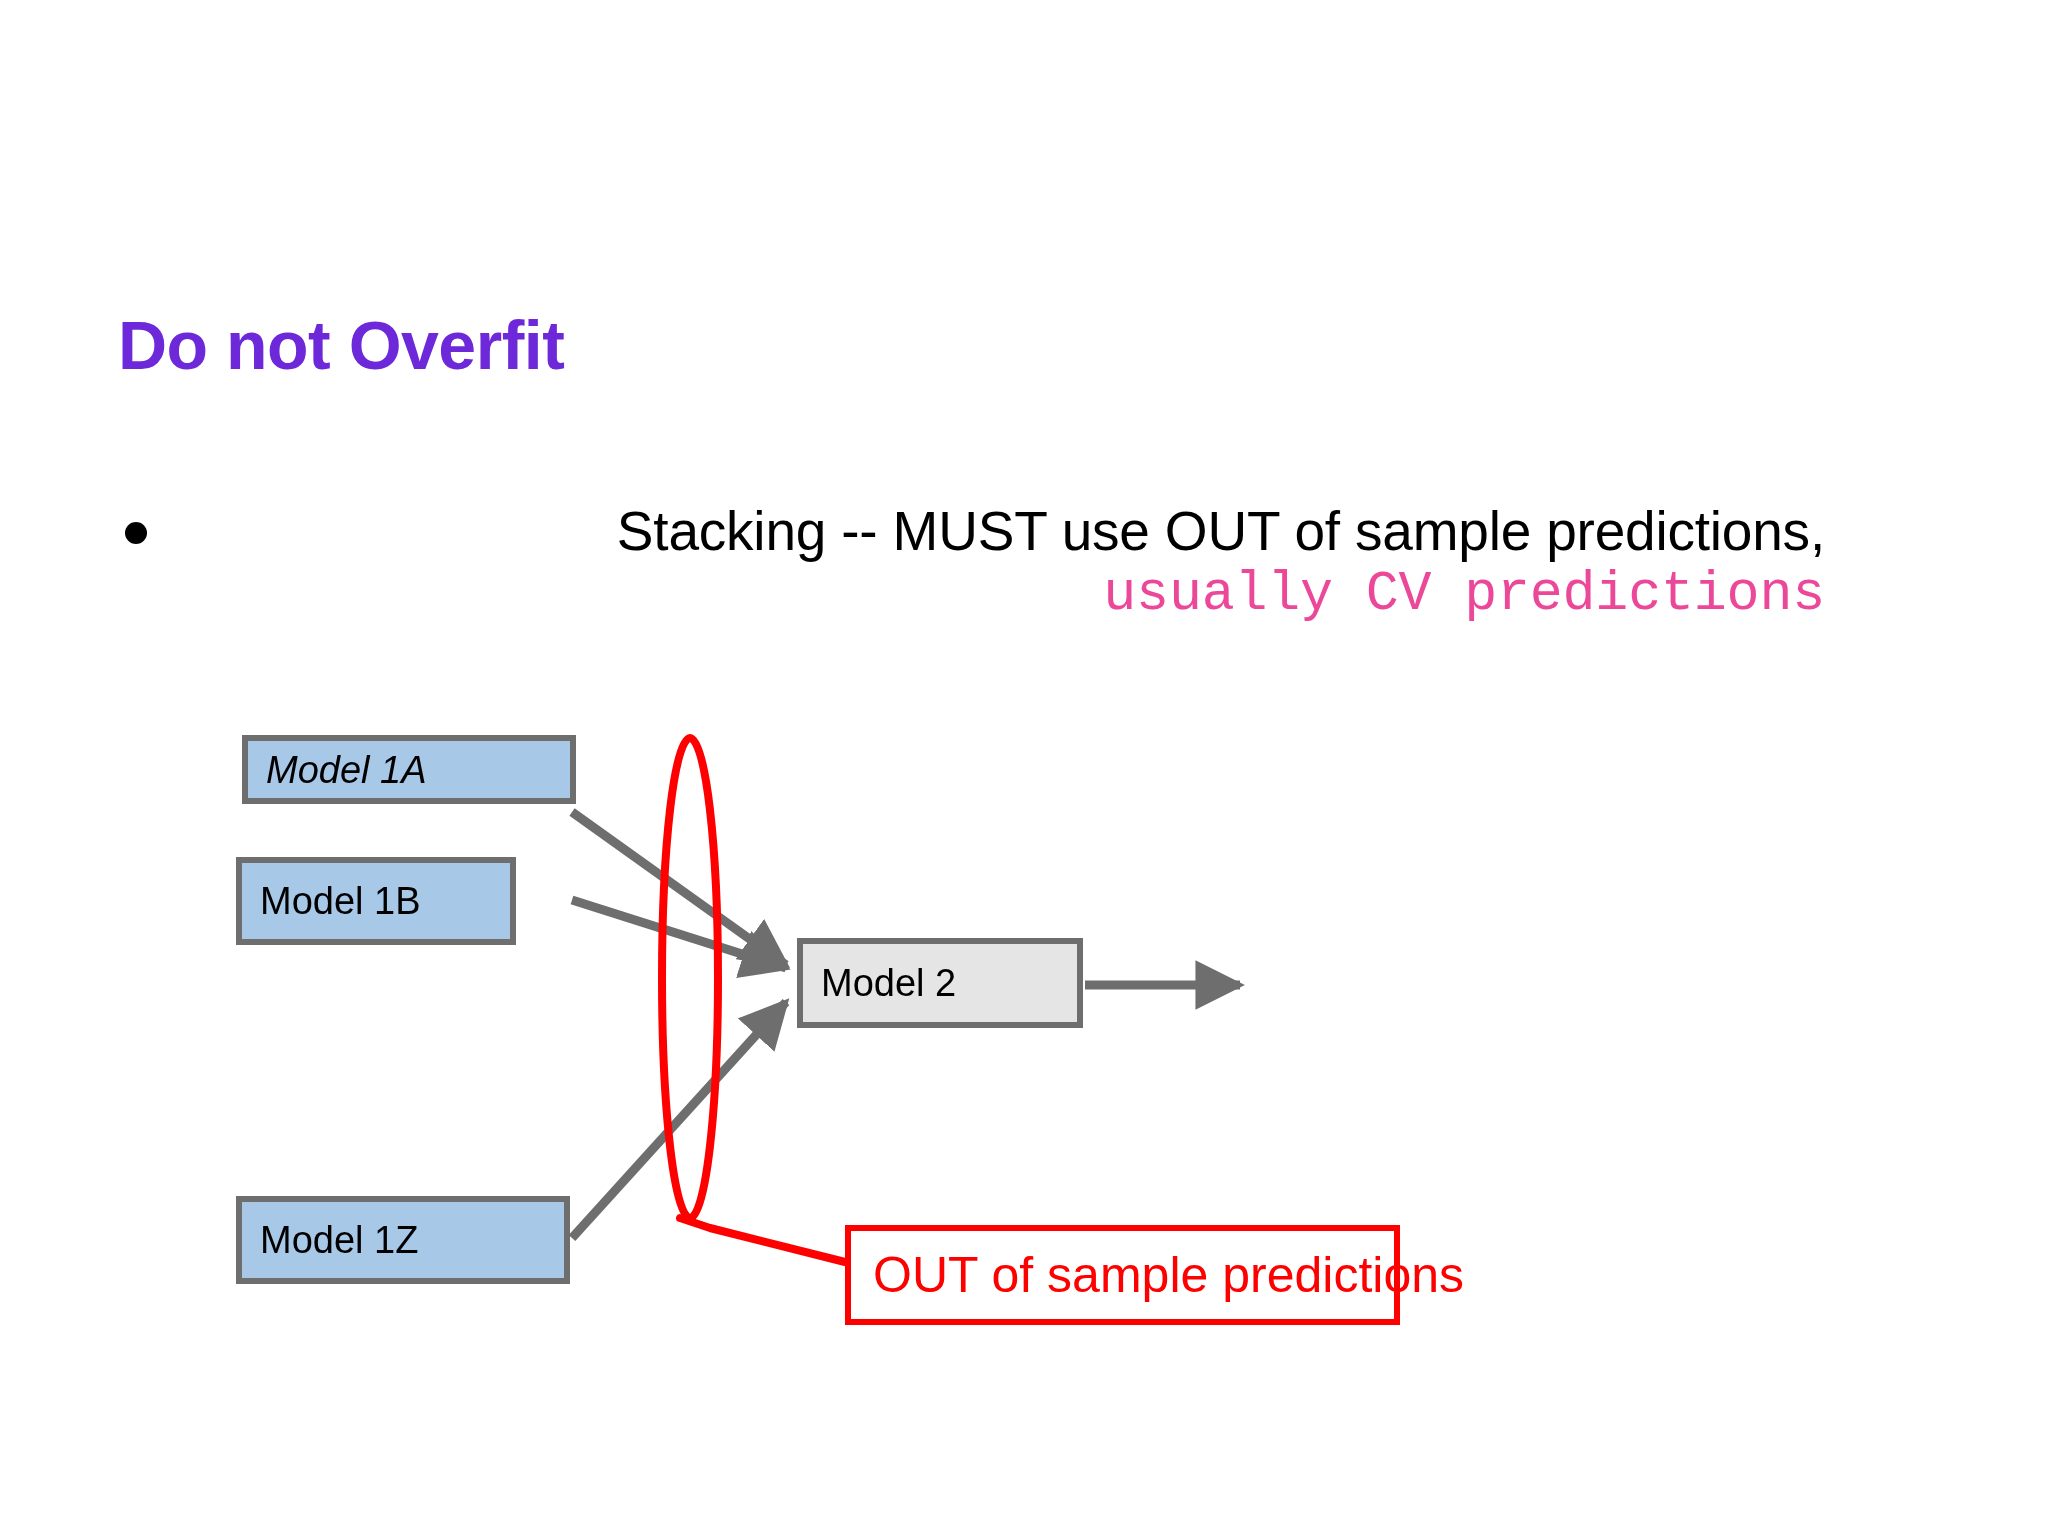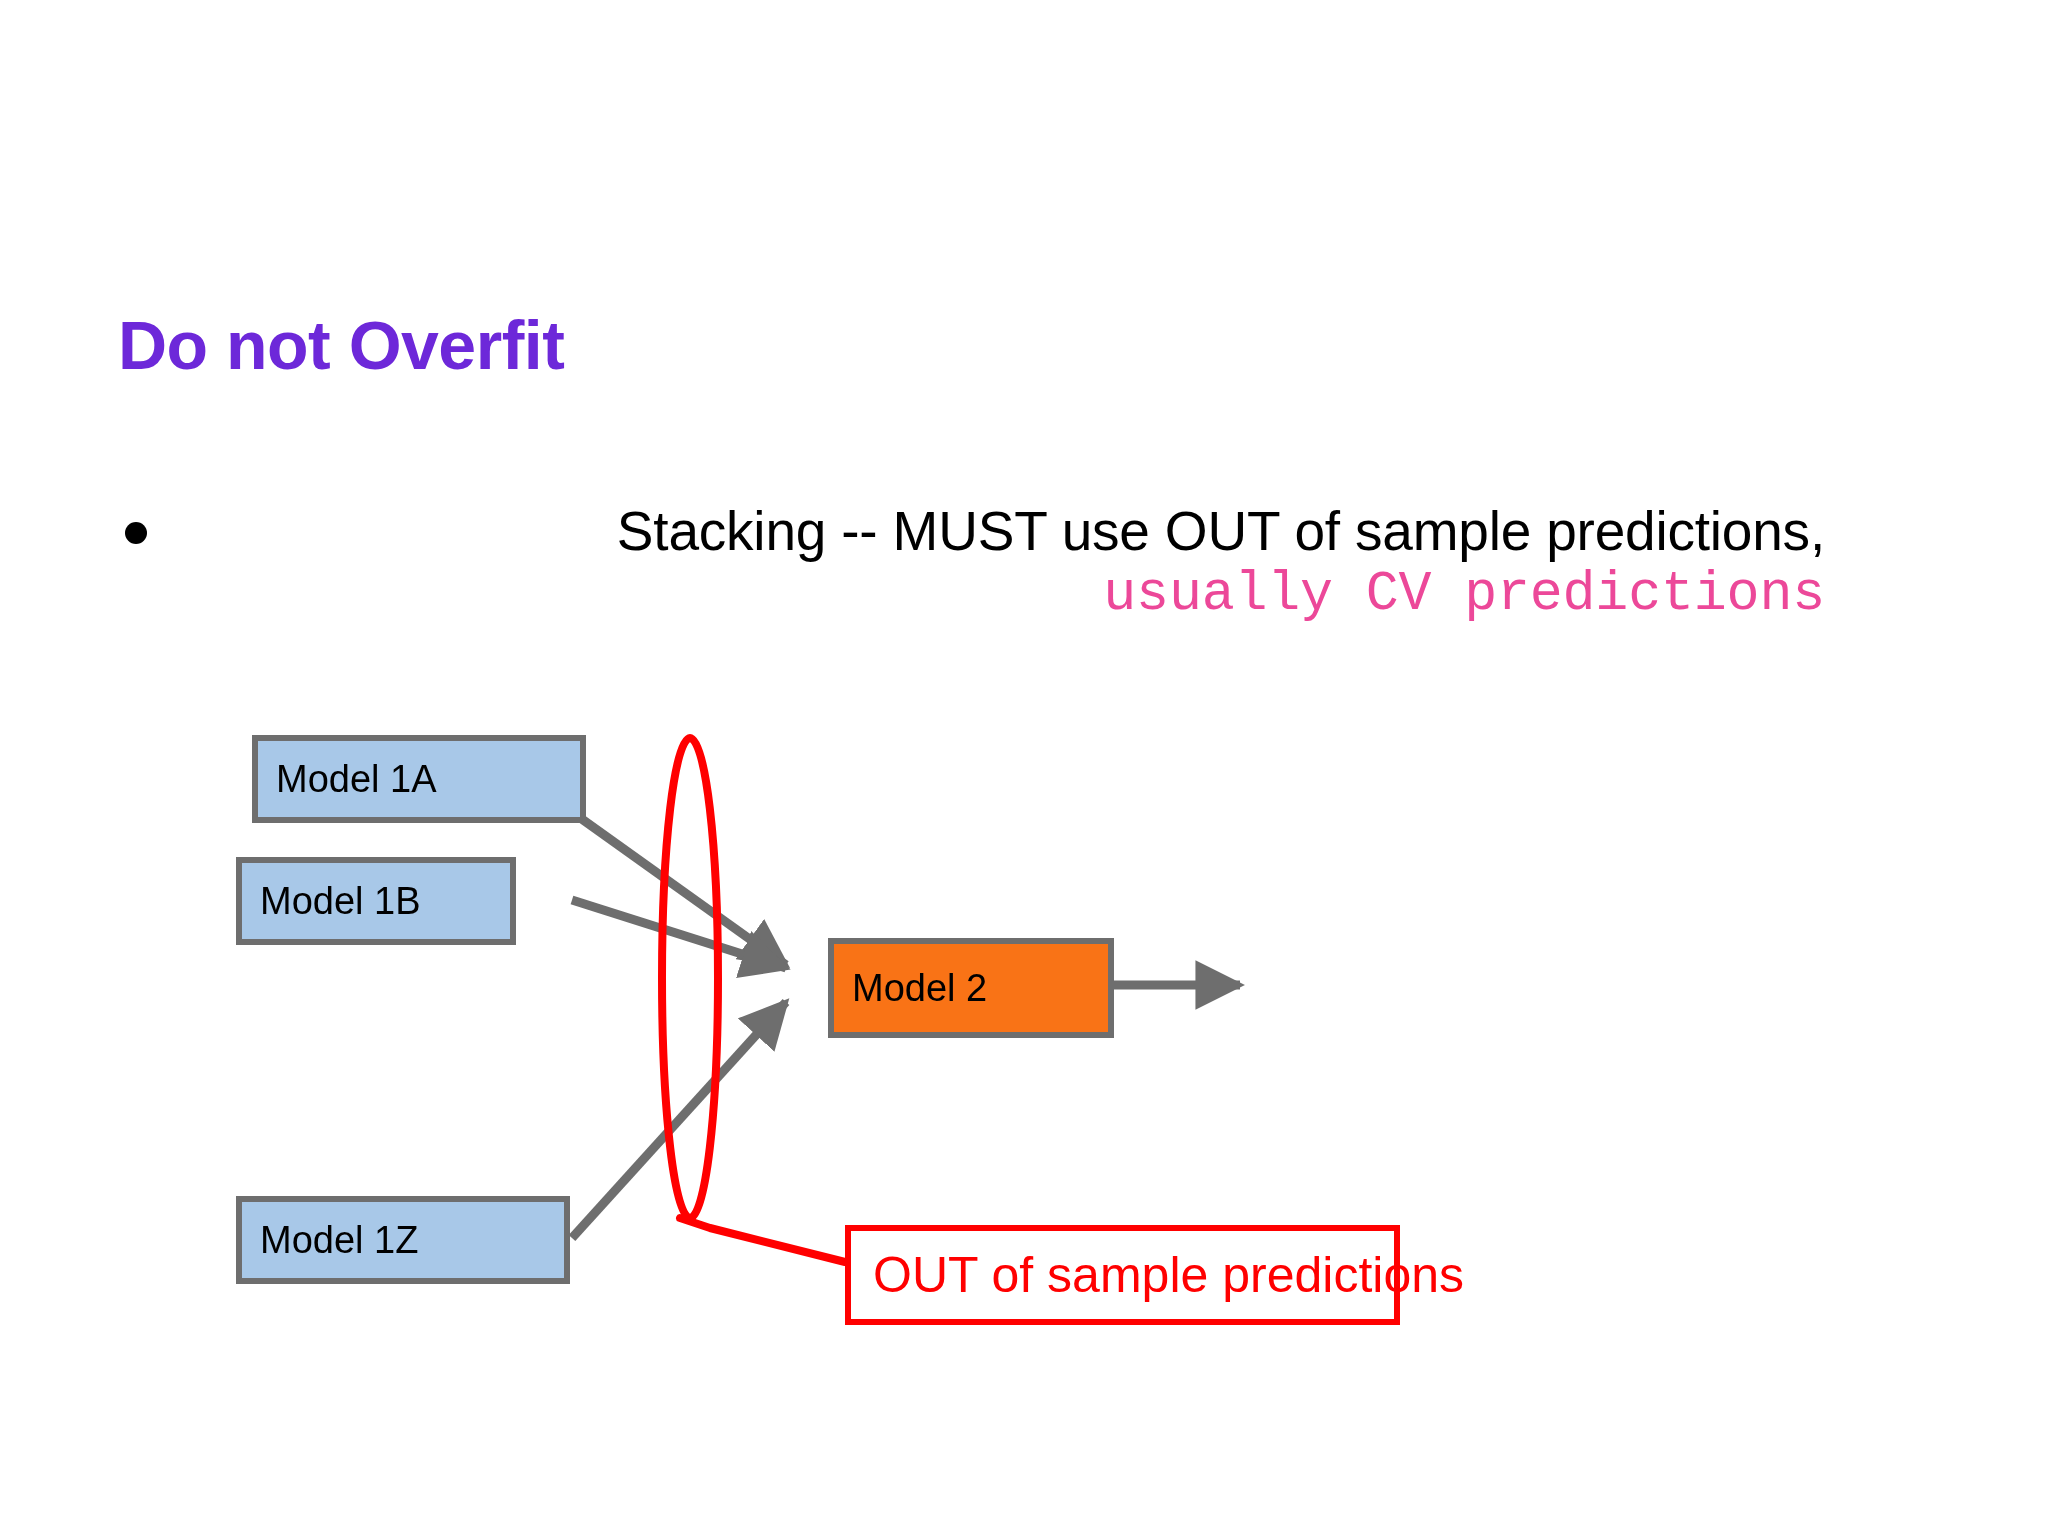--- a/index.html
+++ b/index.html
@@ -97,25 +97,25 @@
     background: #a8c8e8;
   }
   .model-box .model-label {
     font-size: 38px;
     color: #000000;
     padding-left: 18px;
     line-height: 1;
     white-space: nowrap;
   }
 
-  #box-model-1a { left: 252px; top: 735px;  width: 334px; height: 88px; }
+  #box-model-1a { left: 242px; top: 735px;  width: 334px; height: 69px; font-style: italic; }
   #box-model-1b { left: 236px; top: 857px;  width: 280px; height: 88px; }
   #box-model-1z { left: 236px; top: 1196px; width: 334px; height: 88px; }
-  #box-model-2  { left: 797px; top: 938px;  width: 286px; height: 100px;
-                  background: #f97316; margin-left: 31px; }
+  #box-model-2  { left: 797px; top: 938px;  width: 286px; height: 90px;
+                  background: #e5e5e5; }
 
   
   #callout-box {
     position: absolute;
     left: 845px;
     top: 1225px;
     width: 555px;
     height: 100px;
     box-sizing: border-box;
     border: 6px solid #ff0000;

